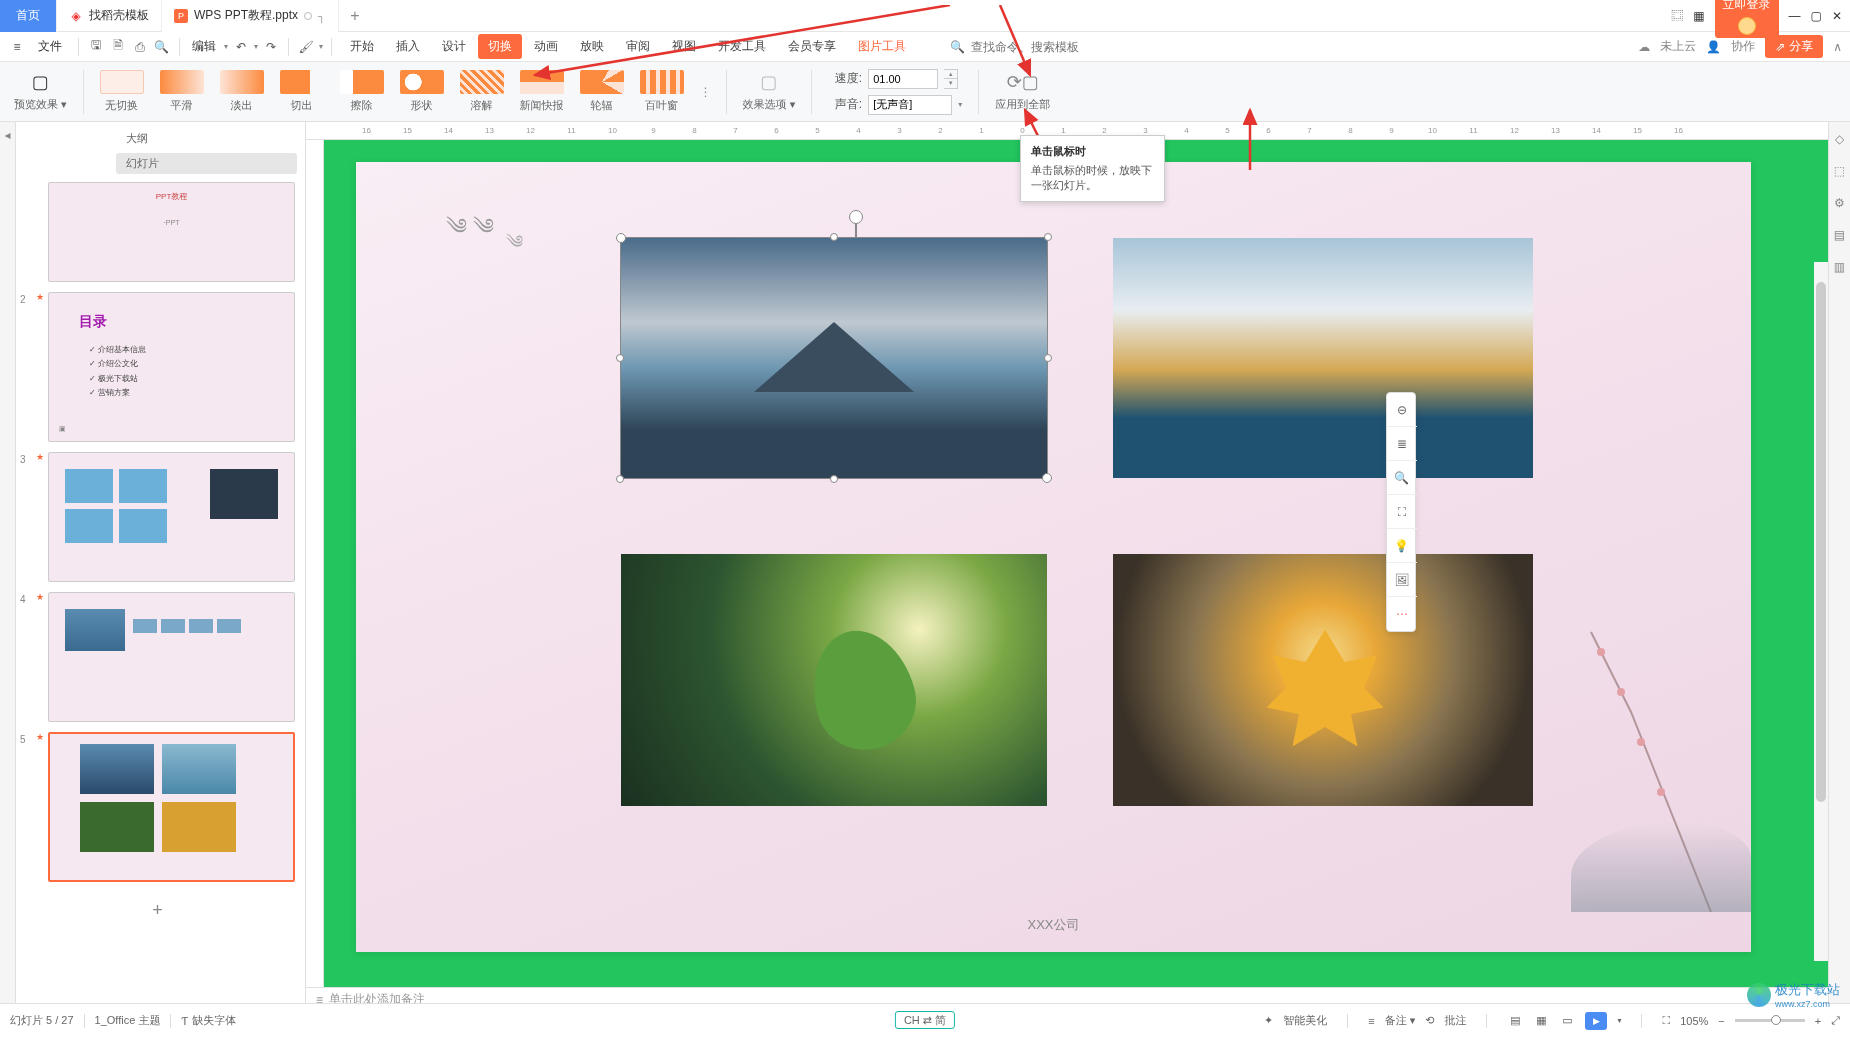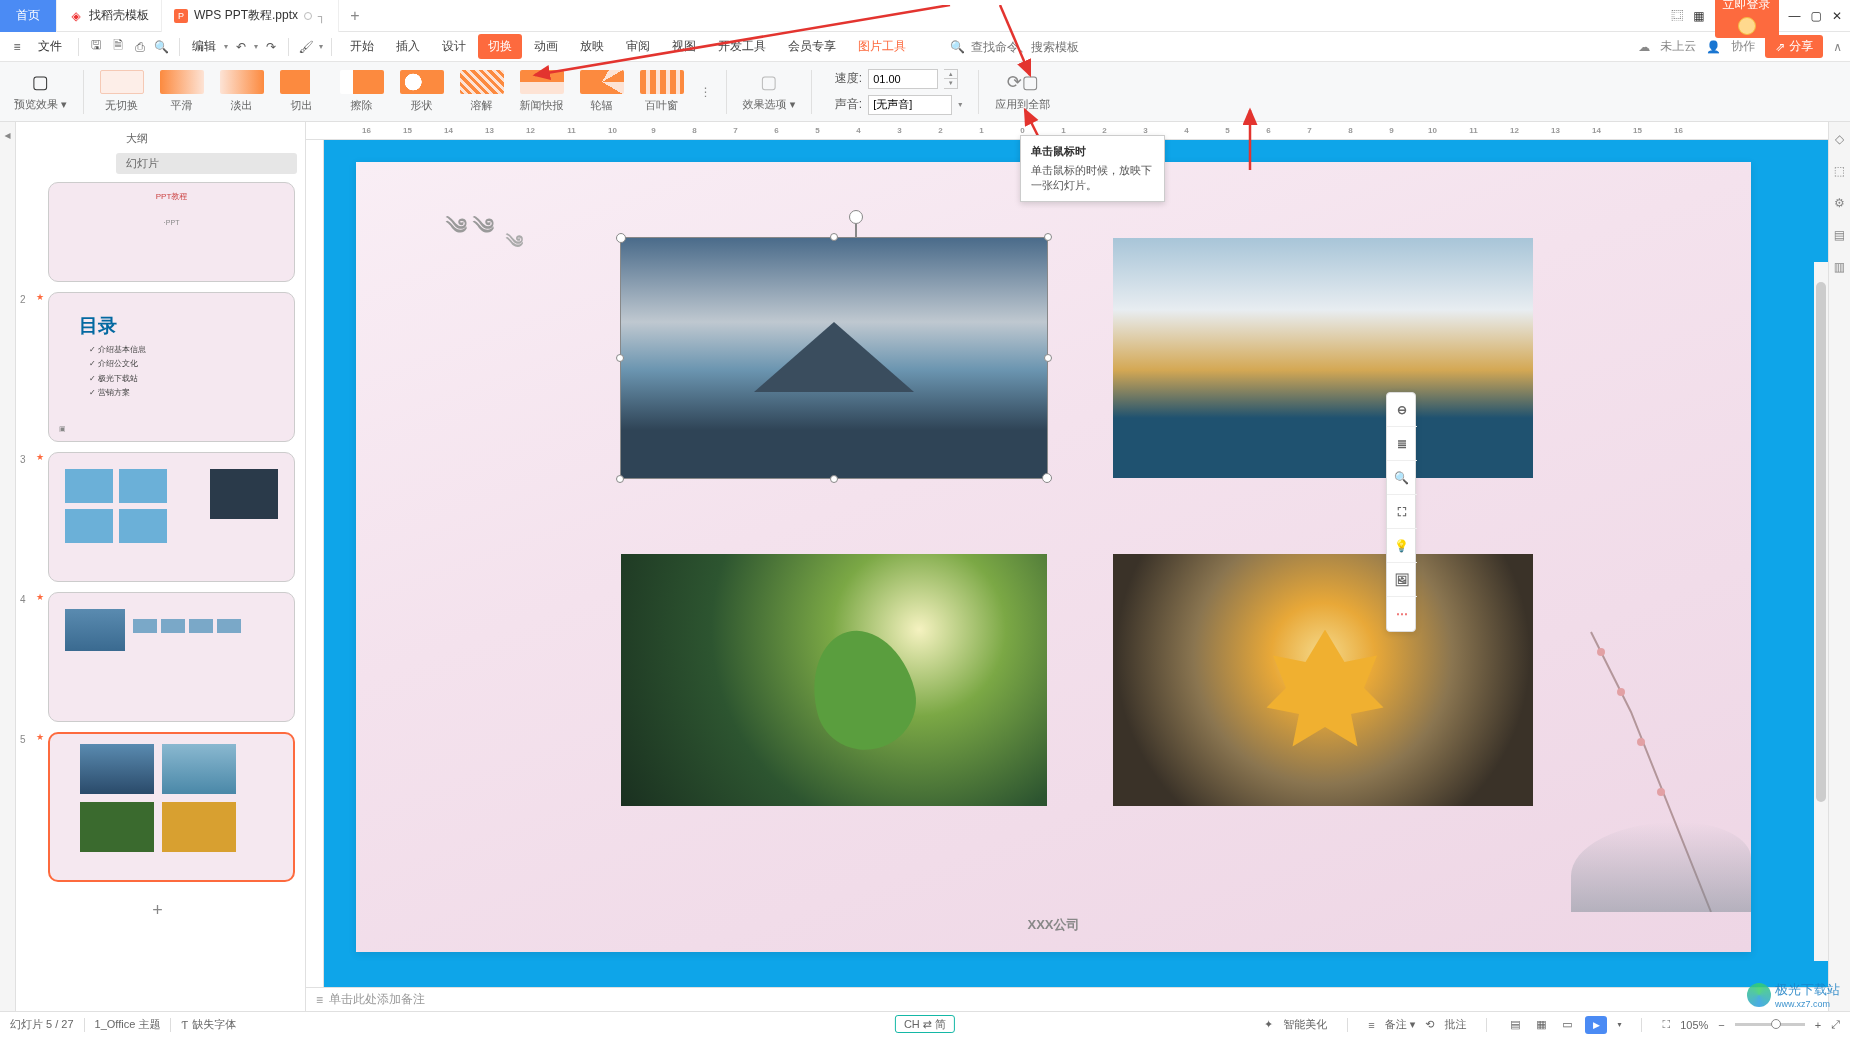--- a/index.html
+++ b/index.html
@@ -56,26 +56,26 @@
 .workspace { position:absolute; top:122px; bottom:26px; left:0; right:0; display:flex; }
 .collapse-col { width:16px; background:#f5f5f5; border-right:1px solid #e0e0e0; display:flex; align-items:flex-start; justify-content:center; padding-top:6px; color:#888; }
 .thumb-pane { width:290px; background:#fff; border-right:1px solid #e0e0e0; display:flex; flex-direction:column; }
 .thumb-tabs { display:flex; padding:6px 8px 4px 100px; gap:4px; font-size:11px;flex-direction:column; }
 .thumb-tab { padding:3px 10px; color:#666; border-radius:3px; }
 .thumb-tab.active { background:#e6e6e6; }
 .thumb-list { flex:1; overflow:auto; padding:4px 10px 4px 4px; }
 .thumb-item { display:flex; margin-bottom:10px; }
 .thumb-num { width:16px; font-size:10px; color:#888; padding-top:2px; }
 .thumb-star { width:12px; font-size:9px; color:#fd6a3e; }
-.thumb-img { flex:1; height:150px; border:1px solid #ccc; border-radius:10px; background:#f5e8f0; position:relative; overflow:hidden;padding-left:8px; }
+.thumb-img { flex:1; height:150px; border:1px solid #ccc; border-radius:2px; background:#f5e8f0; position:relative; overflow:hidden;padding-left:8px; }
 .thumb-item.sel .thumb-img { border:2px solid #fd6a3e; }
 .thumb-img.small { height:100px; }
 .thumb-img.med { height:130px; }
 .thumb-add { text-align:center; color:#888; font-size:18px; padding:8px; }
-.slide-area { flex:1; background:#0ea5e9; position:relative; overflow:hidden;font-weight:bold; }
+.slide-area { flex:1; background:#22c55e; position:relative; overflow:hidden; }
 .ruler-h { position:absolute; top:0; left:0; right:0; height:18px; background:#fff; border-bottom:1px solid #e0e0e0; font-size:8px; color:#999; display:flex; align-items:center; padding-left:40px; overflow:hidden;}
 .ruler-h span{display:inline-block; width:41px; text-align:center; flex-shrink:0;}
 .ruler-v { position:absolute; top:18px; left:0; bottom:0; width:18px; background:#fff; border-right:1px solid #e0e0e0; }
 .slide-canvas { position:absolute; top:40px; left:50px; width:1395px; height:790px; background:linear-gradient(160deg,#f9eef5 0%,#f4e2ed 40%,#eed6e5 100%); overflow:hidden; box-shadow:0 2px 8px rgba(0,0,0,.1);}
 .birds { position:absolute; top:40px; left:90px; color:#9a9a9a; font-size:22px; }
 .bird2 { position:absolute; top:60px; left:150px; color:#aaa; font-size:18px; }
 .rot-handle { position:absolute; top:48px; left:493px; width:14px; height:14px; border:1px solid #888; border-radius:50%; background:#fff; }
 .rot-line { position:absolute; top:62px; left:499px; width:2px; height:14px; background:#888; }
 .pic { position:absolute; background-size:cover; background-position:center; }
 .pic.sel { outline:1px solid #888; }
@@ -93,39 +93,39 @@
 .ink-mt { position:absolute;right:0;bottom:40px;width:180px;height:90px;background:linear-gradient(180deg,transparent,#7a8a94);border-radius:60% 40% 0 0;opacity:.5;}
 .company { position:absolute; bottom:18px; left:50%; transform:translateX(-50%); color:#888; font-size:13px; }
 .float-toolbar { position:absolute; top:270px; left:1080px; width:30px; background:#fff; border:1px solid #ddd; border-radius:4px; box-shadow:0 2px 6px rgba(0,0,0,.1); display:flex; flex-direction:column; }
 .ft-btn { width:30px; height:34px; display:flex; align-items:center; justify-content:center; border-bottom:1px solid #eee; color:#666; cursor:pointer; }
 .ft-btn:last-child{border:none;}
 .notes-bar { position:absolute; bottom:26px; left:306px; right:22px; height:24px; border-top:1px solid #e0e0e0; display:flex; align-items:center; padding:0 10px; color:#999; background:#fff;}
 .right-toolbar { position:absolute; top:122px; right:0; bottom:26px; width:22px; background:#f5f5f5; border-left:1px solid #e0e0e0; display:flex; flex-direction:column; align-items:center; gap:18px; padding-top:10px; color:#888; }
 .scrollbar-v { position:absolute; right:22px; top:140px; bottom:50px; width:14px; background:#f5f5f5; }
 .scrollbar-v .thumb { position:absolute; left:2px; right:2px; top:20px; height:520px; background:#ccc; border-radius:5px;}
 
-.statusbar { position:absolute; bottom:0; left:0; right:0; height:26px; background:#fff; border-top:1px solid #e0e0e0; display:flex; align-items:center; padding:0 10px; font-size:11px; color:#666;margin-top:29px; }
+.statusbar { position:absolute; bottom:0; left:0; right:0; height:34px; background:#fff; border-top:1px solid #e0e0e0; display:flex; align-items:center; padding:0 10px; font-size:11px; color:#666;margin-top:29px; }
 .statusbar .sep { width:1px; height:14px; background:#ddd; margin:0 10px; }
 .statusbar-right { margin-left:auto; display:flex; align-items:center; gap:10px; }
 .ime { border:1px solid #14b8a6; border-radius:3px; padding:2px 8px; }
 .view-btn { width:16px; height:16px; color:#666; display:inline-flex; align-items:center; justify-content:center; }
 .play-btn { width:22px; height:18px; background:#4b8bf4; border-radius:3px; color:#fff; display:inline-flex; align-items:center; justify-content:center; font-size:9px;}
 .zoom-slider { width:70px; height:3px; background:#ccc; position:relative; }
 .zoom-slider .knob{position:absolute;left:52%;top:-4px;width:10px;height:10px;background:#fff;border:1px solid #888;border-radius:50%;}
 .watermark { position:absolute; right:10px; bottom:28px; display:flex; align-items:center; gap:4px; opacity:.85; }
 .wm-ico { width:24px; height:24px; border-radius:50%; background:conic-gradient(#3ad06a,#2a9ee0,#3ad06a); }
 .wm-txt { font-size:13px; }
 .wm-txt .t1{color:#1a7fc4;} .wm-txt .t2{color:#1a7fc4;font-size:9px;}
 
 .arrow { position:absolute; z-index:40; }
 
 
 .mini-title{position:absolute;top:8px;left:0;right:0;text-align:center;font-size:8px;color:#c44;}
 .mini-sub{position:absolute;top:36px;left:0;right:0;text-align:center;font-size:7px;color:#888;}
-.toc{position:absolute;top:20px;left:30px;font-size:19px;color:#0369a1;font-weight:600;}
+.toc{position:absolute;top:20px;left:30px;font-size:14px;color:#a21caf;font-weight:600;}
 .toc-items{position:absolute;top:50px;left:40px;font-size:8px;color:#444;line-height:1.8;}
 .mini-grid{position:absolute;top:16px;left:16px;display:grid;grid-template-columns:1fr 1fr;gap:6px;}
 .mini-grid div{width:48px;height:34px;background:#6bb0d8;}
 .mini-chart{position:absolute;top:16px;right:16px;width:68px;height:50px;background:#2a3a4a;}
 .mini-4{position:absolute;top:16px;left:16px;width:60px;height:42px;background:linear-gradient(#5a8bb0,#3a6a90);}
 .mini-tags{position:absolute;top:26px;left:84px;display:flex;gap:4px;}
 .mini-tags div{width:24px;height:14px;background:#7aa8c8;font-size:5px;}
 .mini-4g{position:absolute;top:10px;left:30px;display:grid;grid-template-columns:1fr 1fr;gap:8px;}
 .mini-4g div{width:74px;height:50px;}
 .icon-ph{font-size:7px;color:#888;}

